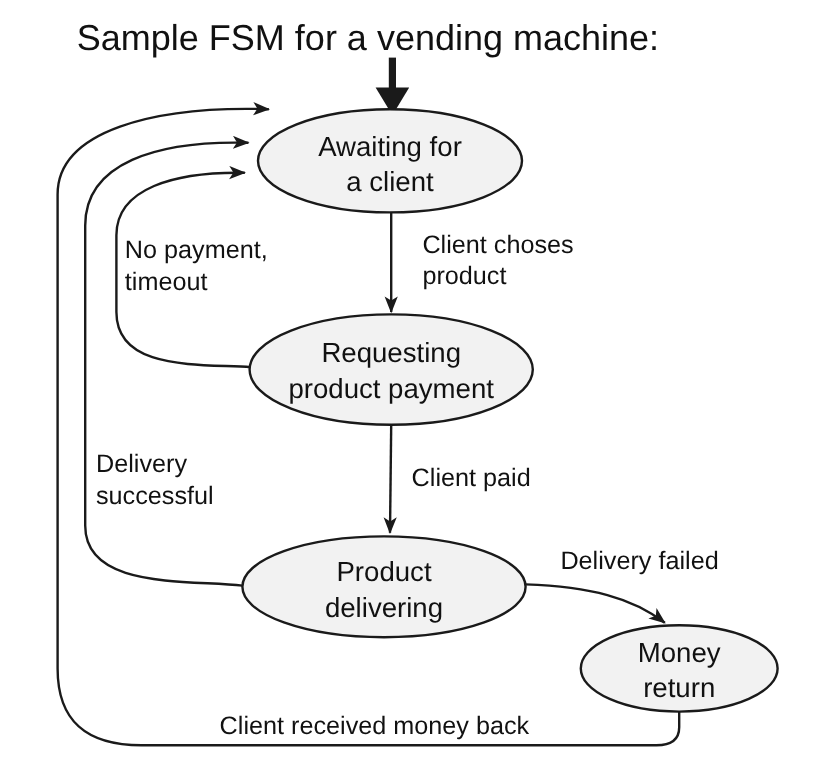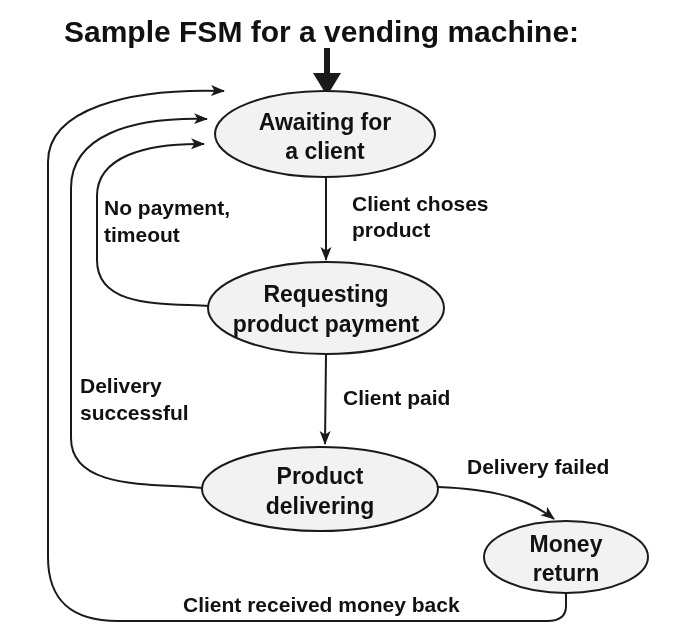--- a/index.html
+++ b/index.html
@@ -8,21 +8,20 @@
     background: #ffffff;
     width: 683px;
     height: 639px;
     font-family: "Liberation Sans", "DejaVu Sans", sans-serif;
   }
   #stage {
     position: relative;
     width: 655px;
     height: 639px;
     overflow: hidden;
-    font-weight: bold;
   }
   svg { display: block; }
   .edge {
     fill: none;
     stroke: #1a1a1a;
     stroke-width: 2;
   }
   .state-ellipse {
     stroke: #1a1a1a;
     stroke-width: 2;

